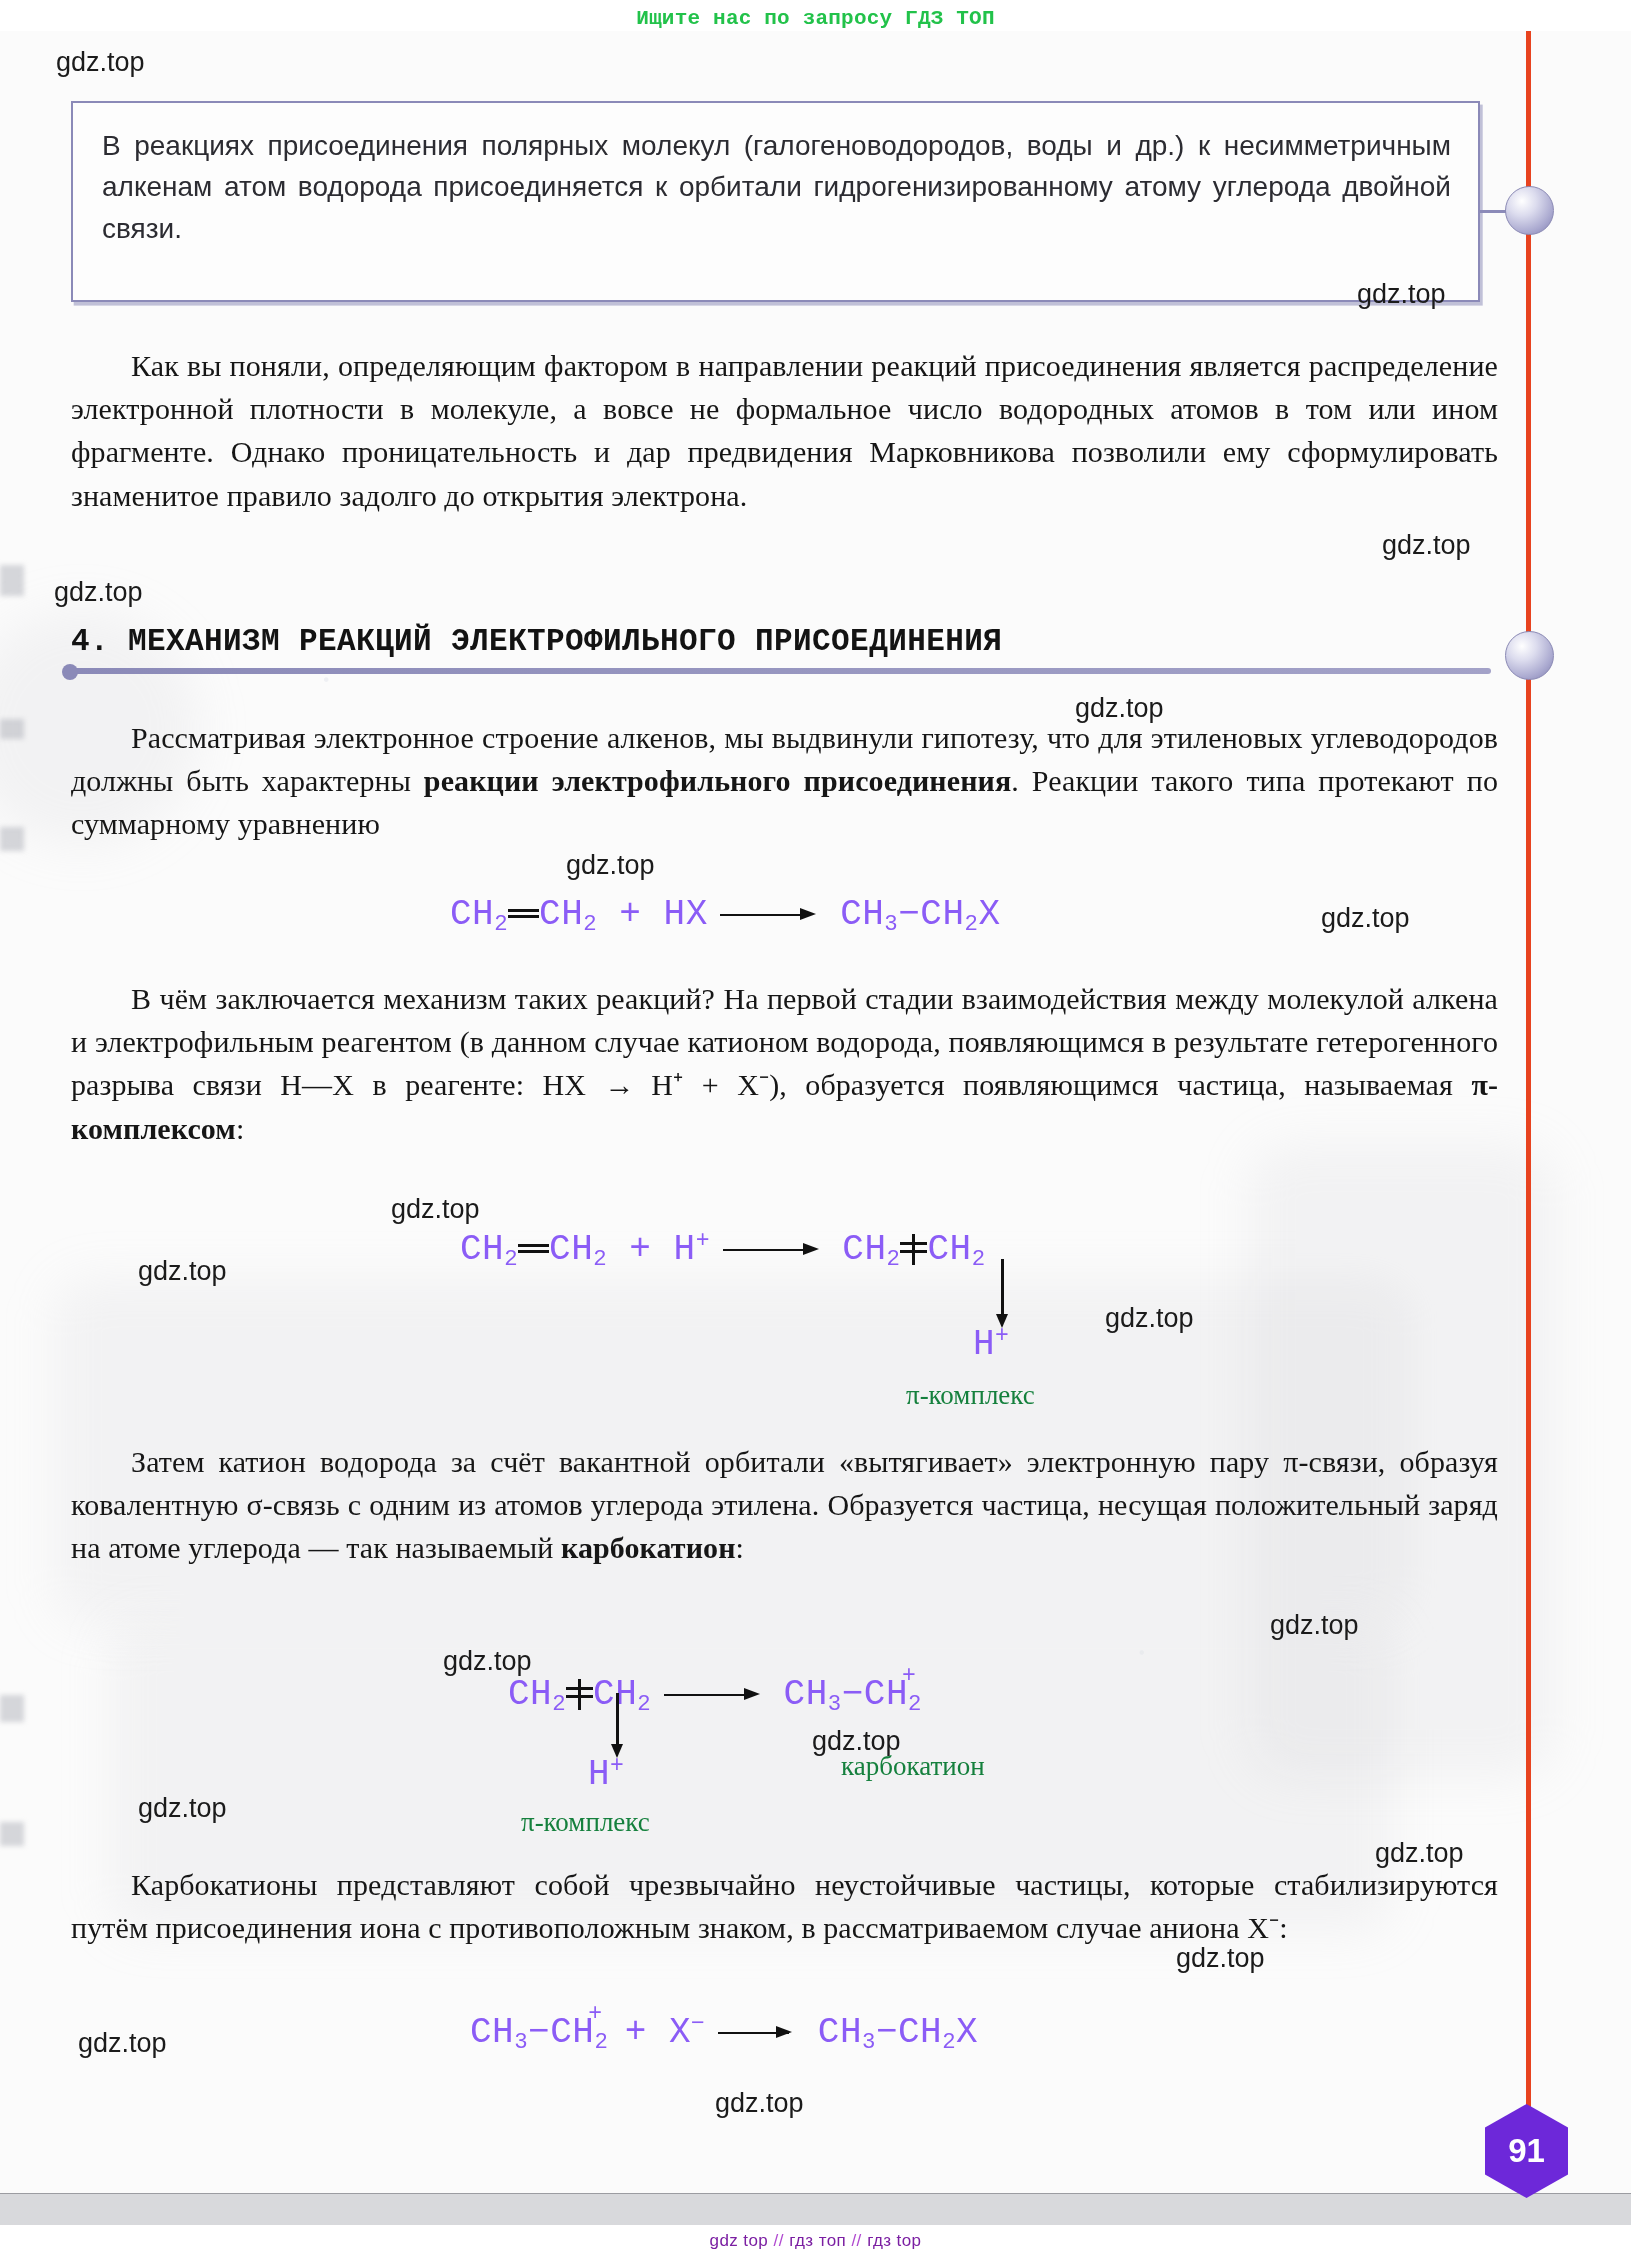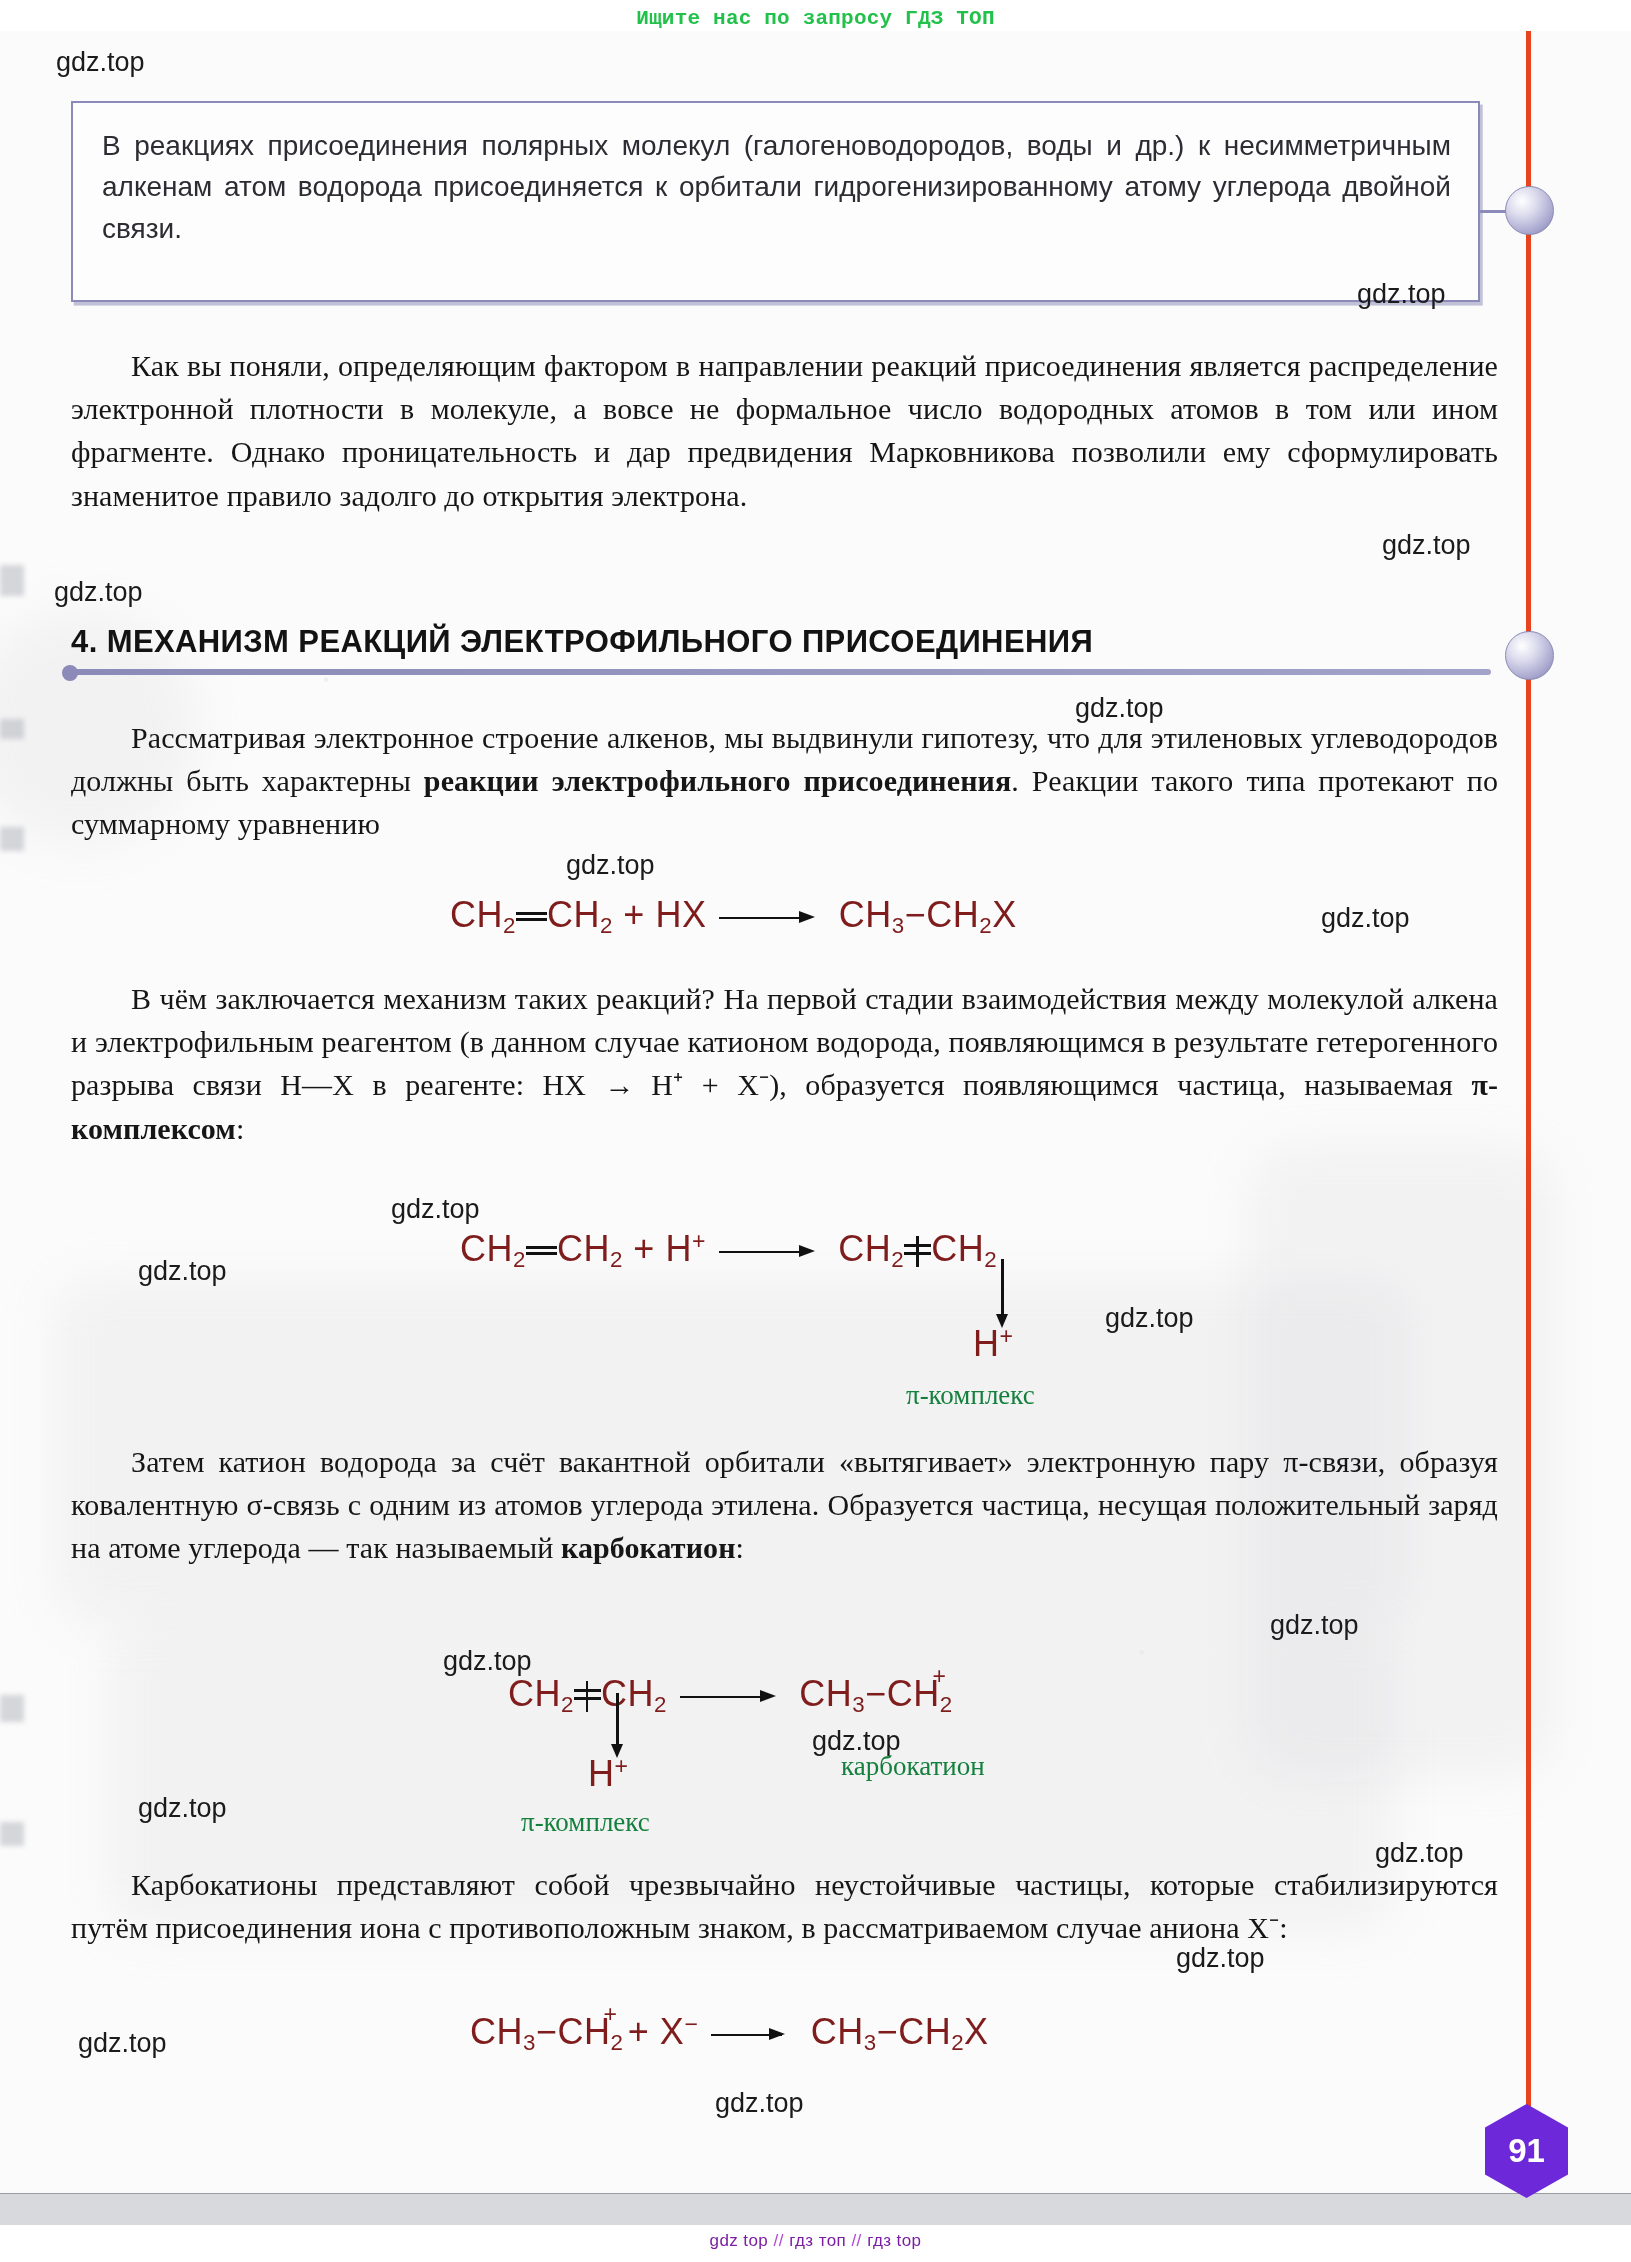--- a/index.html
+++ b/index.html
@@ -115,21 +115,21 @@
   }
   .para b { font-weight: 700; }
 
   
   .section-head {
     position: absolute;
     left: 71px; top: 624px;
     width: 1420px;
   }
   .section-head .title {
-    font-family: Liberation Sans, sans-serif;
+    font-family: Liberation Mono, monospace;
     font-weight: 700;
     font-size: 31px;
     letter-spacing: 0.4px;
     color: #131313;
     white-space: nowrap;
   }
   .section-head .rule {
     margin-top: 9px;
     height: 6.3px;
     background: linear-gradient(to right, #8b8ab8, #a3a2c8);
@@ -153,23 +153,23 @@
   }
   .knob-line {
     position:absolute;
     height: 2.7px;
     background: #8b8ab8;
   }
 
   
   .formula {
     position: absolute;
-    font-family: Liberation Sans, sans-serif;
+    font-family: Liberation Mono, monospace;
     font-size: 36px;
-    color: #7f1d1d;
+    color: #8b5cf6;
     white-space: nowrap;
     letter-spacing: 0.5px;
   }
   .formula sub { font-size: .62em; vertical-align: -.28em; }
   .formula sup { font-size: .64em; vertical-align: .52em; }
   .arrow {
     display: inline-block;
     width: 107px; height: 1em;
     position: relative;
     vertical-align: middle;

